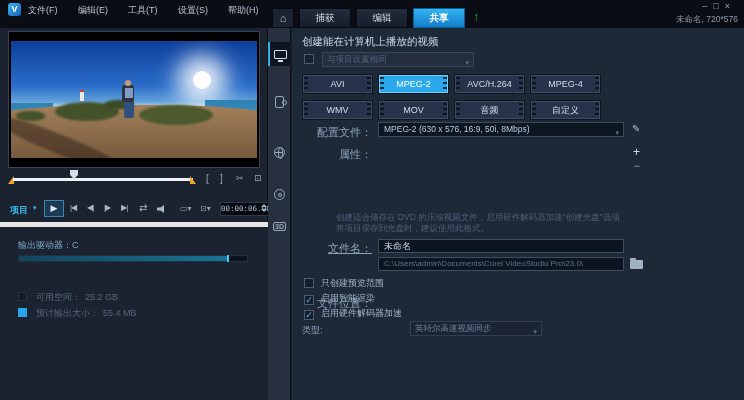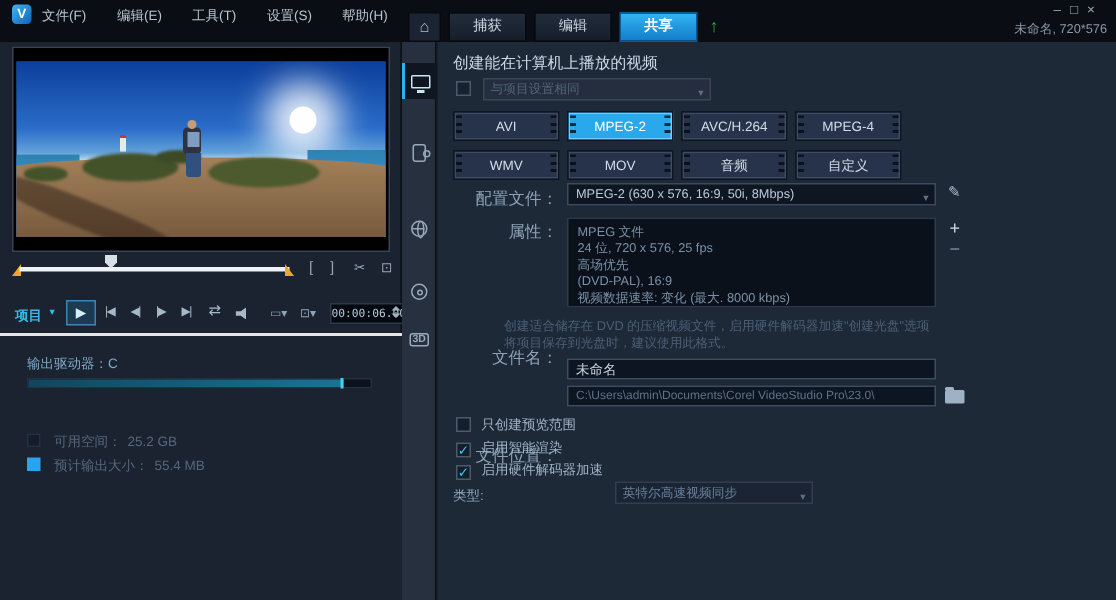--- a/index.html
+++ b/index.html
@@ -85,21 +85,21 @@
   #timecode-box { position:absolute; left:212px; top:2px; width:50px; height:14px; background:#05090f;
     border:1px solid #2b3a4a; color:#aec6d6; font-family:"DejaVu Sans Mono","Liberation Mono",monospace;
     font-size:7.5px; line-height:12px; text-align:center; }
   #tc-spin { position:absolute; left:253px; top:4px; width:6px; }
   #tc-spin i { display:block; width:0; height:0; border-left:3px solid transparent; border-right:3px solid transparent; }
   #tc-up { border-bottom:3px solid #9fb2c2; margin-bottom:2px; }
   #tc-down { border-top:3px solid #9fb2c2; }
 
   
   #output-section { position:absolute; left:0; top:194px; width:268px; height:178px;
-    border-top:2px solid #e5e5e5; background:#1a232f; }
+    border-top:5px solid #e5e5e5; background:#1a232f; }
   #drive-label { position:absolute; left:18px; top:12px; color:#7fa9c6; font-size:9px; }
   #disk-bar { position:absolute; left:18px; top:28px; width:230px; height:7px;
     background:#0a121d; border:1px solid #223140; }
   #disk-bar-fill { position:absolute; left:0; top:0; height:100%;
     background:linear-gradient(90deg,#11465c,#1a7396); }
   #disk-bar-tip { position:absolute; top:-1px; width:2px; height:7px; background:#46cdef; right:0; }
   .legend-row { position:absolute; left:18px; color:#54677c; font-size:9px; }
   .lr0 { top:48px; } .lr1 { top:64px; } .lr2 { top:80px; }
   .legend-sq { display:inline-block; width:9px; height:9px; margin-right:9px; vertical-align:-1px; }
   .sq-used { background:#1e7e9e; } .sq-free { background:#141e2a; border:1px solid #243140; }
@@ -142,21 +142,21 @@
     border:1px solid #10161f; box-shadow:inset 0 0 0 1px #3d4c63;
     color:#d3dde9; font-size:9px; text-align:center; line-height:18px; }
   .fmt-btn::before,.fmt-btn::after { content:""; position:absolute; top:2px; bottom:2px; width:4px;
     background-image:repeating-linear-gradient(180deg,rgba(5,10,18,.8) 0 2px,transparent 2px 5px); }
   .fmt-btn::before { left:1px; } .fmt-btn::after { right:1px; }
   .fmt-btn.active { background:#2aa8ec; box-shadow:inset 0 0 0 1px #6fd0ff; color:#fff; }
   .f0{left:0;top:0}.f1{left:76px;top:0}.f2{left:152px;top:0}.f3{left:228px;top:0}
   .f4{left:0;top:26px}.f5{left:76px;top:26px}.f6{left:152px;top:26px}.f7{left:228px;top:26px}
 
   .field-label { position:absolute; left:0; width:80px; text-align:right; color:#8da2b8; font-size:11px; }
-  #profile-label { top:97px; } #props-label { top:119px; } #filename-label { top:203px; } #location-label { top:232px;margin-top:36px; }
+  #profile-label { top:97px; } #props-label { top:119px; } #filename-label { top:213px;text-decoration:underline; } #location-label { top:232px;margin-top:36px; }
   #profile-dd { position:absolute; left:86px; top:94px; width:246px; height:15px; background:#0e1622;
     border:1px solid #3b4b5e; color:#b9cadb; font-size:8.5px; line-height:13px; padding:0 5px; }
   #pencil-btn { position:absolute; left:340px; top:95px; color:#a9bccd; font-size:10px; }
   #props-box { position:absolute; left:86px; top:117px; width:246px; height:60px; background:#0a111b;
     border:1px solid #2c3a4c; color:#7b90a7; font-size:8.5px; line-height:11px; padding:3px 6px;
     white-space:pre-line; }
   #plus-btn { position:absolute; left:341px; top:117px; color:#cfdeec; font-size:12px; }
   #minus-btn { position:absolute; left:341px; top:131px; color:#7e92a6; font-size:12px; }
   #hint-text { position:absolute; left:44px; top:184px; width:292px; color:#4b5f76; font-size:8.5px; line-height:11px; }
 
@@ -311,25 +311,20 @@
   </div>
 
   <div class="field-label" id="profile-label">配置文件：</div>
   <div id="profile-dd">
     <span>MPEG-2 (630 x 576, 16:9, 50i, 8Mbps)</span>
     <span class="dd-caret">▾</span>
   </div>
   <span id="pencil-btn">✎</span>
 
   <div class="field-label" id="props-label">属性：</div>
-  <div id="props-box">MPEG 文件
-24 位, 720 x 576, 25 fps
-高场优先
-(DVD-PAL), 16:9
-视频数据速率: 变化 (最大. 8000 kbps)</div>
   <span id="plus-btn">+</span>
   <span id="minus-btn">−</span>
 
   <div id="hint-text">创建适合储存在 DVD 的压缩视频文件，启用硬件解码器加速"创建光盘"选项将项目保存到光盘时，建议使用此格式。</div>
 
   <div class="field-label" id="filename-label">文件名：</div>
   <div class="text-input" id="filename-input">未命名</div>
 
   <div class="field-label" id="location-label">文件位置：</div>
   <div class="text-input" id="location-input">C:\Users\admin\Documents\Corel VideoStudio Pro\23.0\</div>

